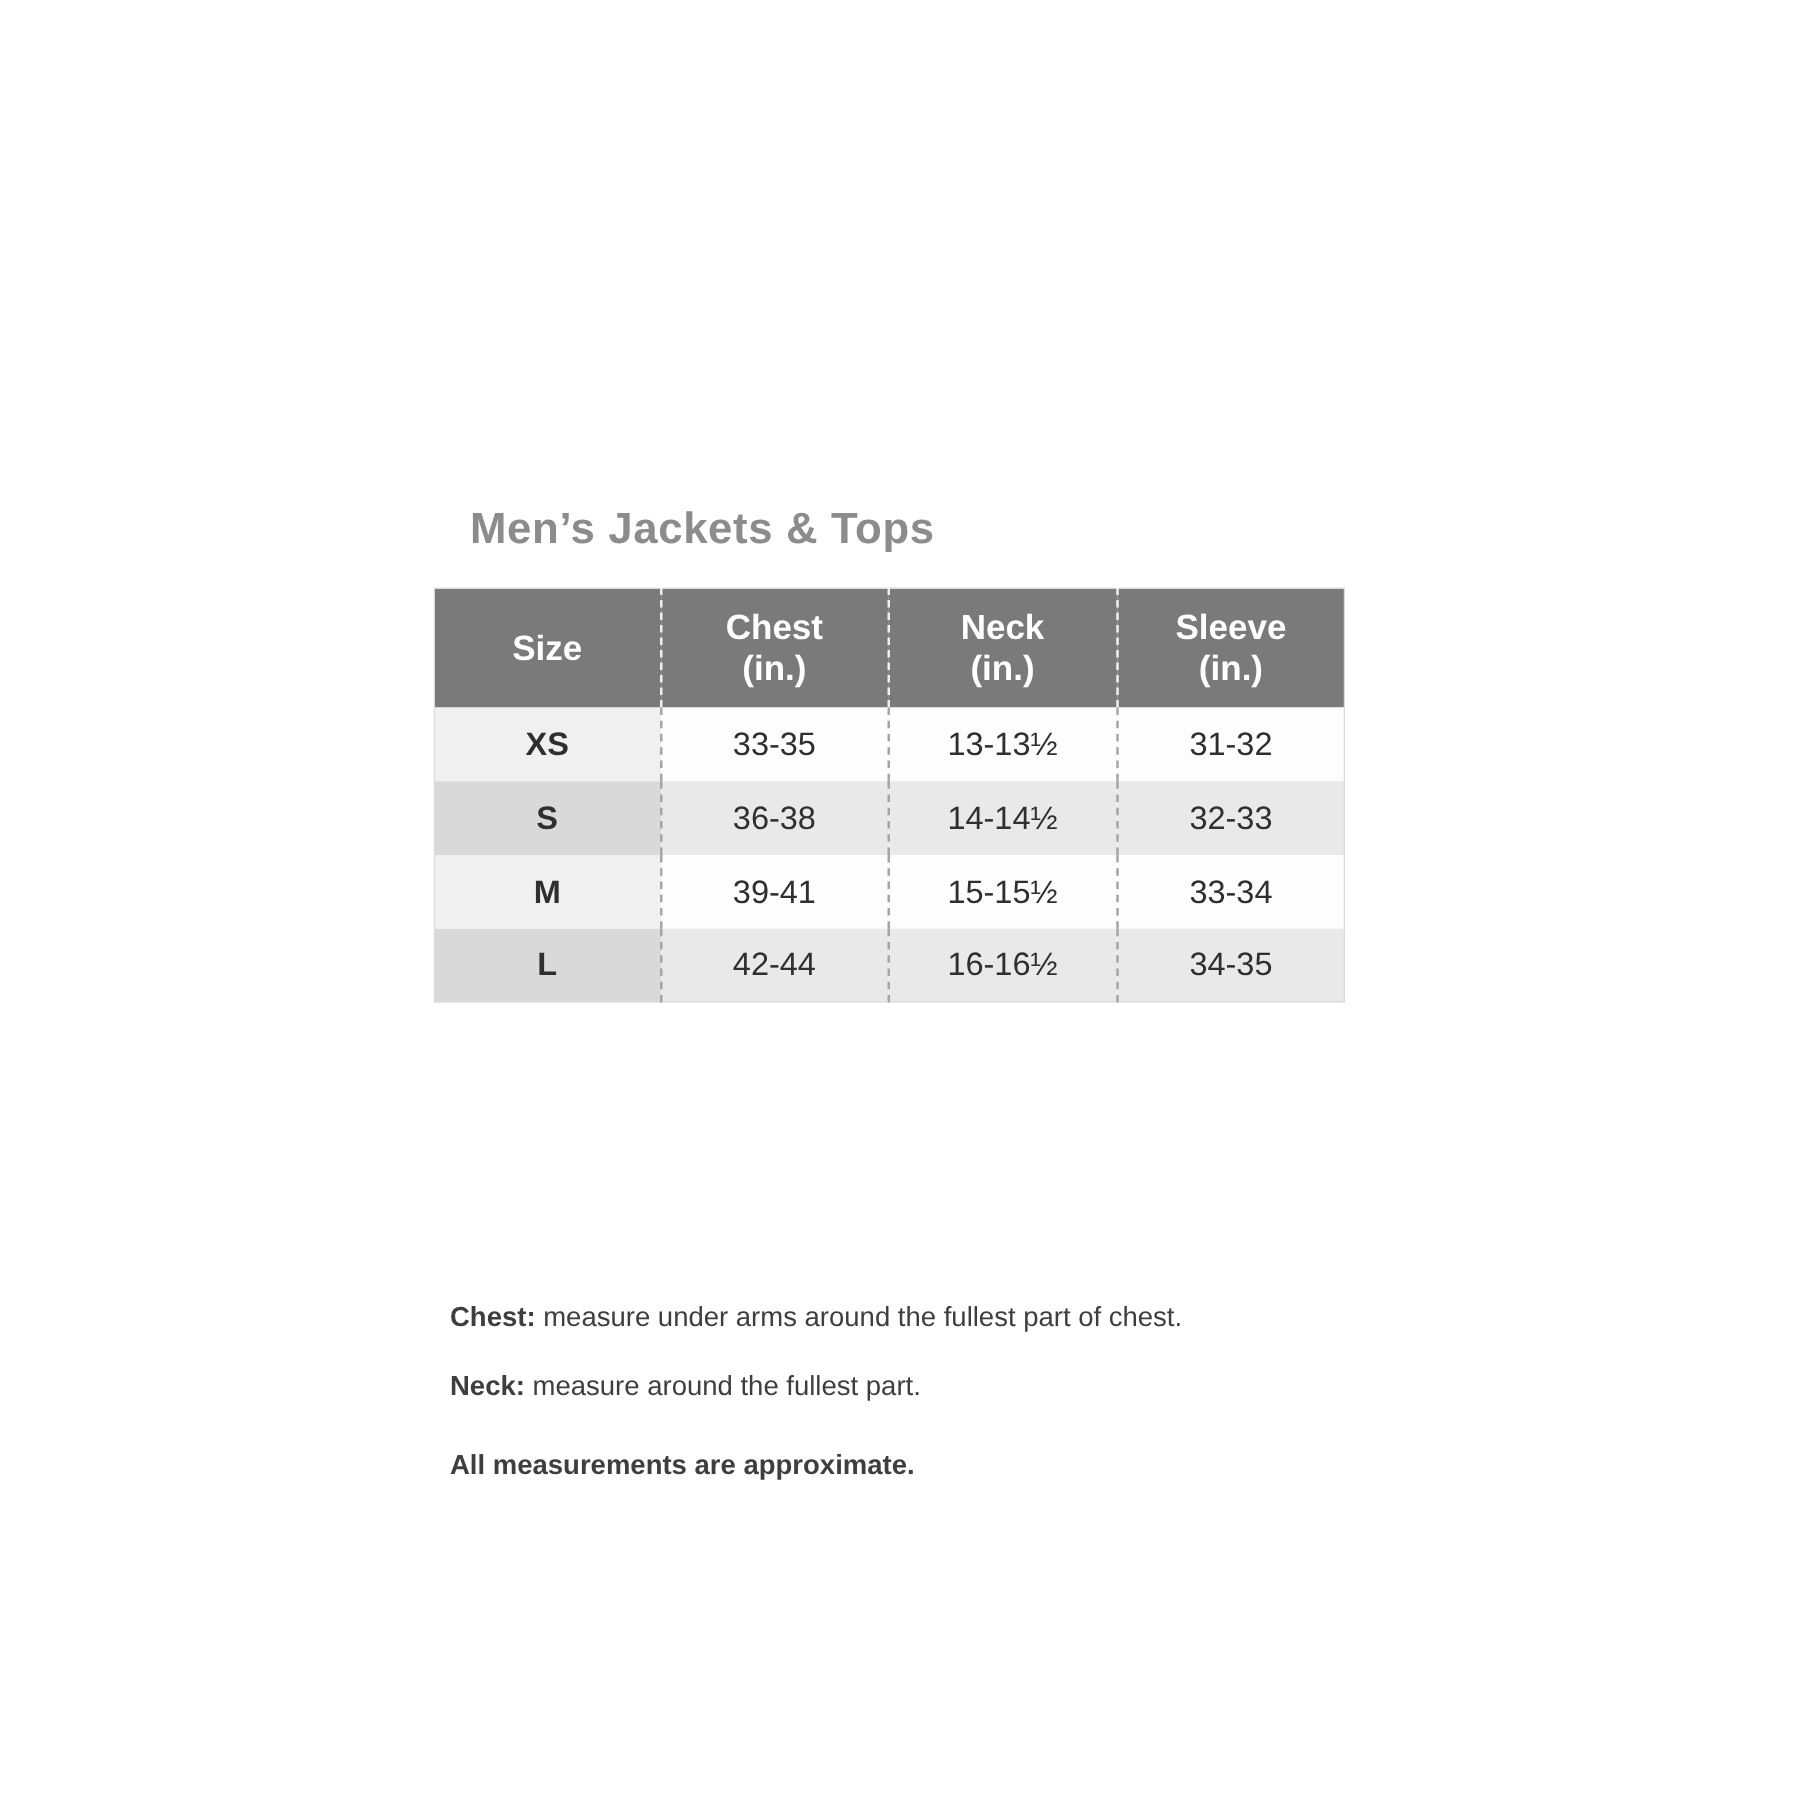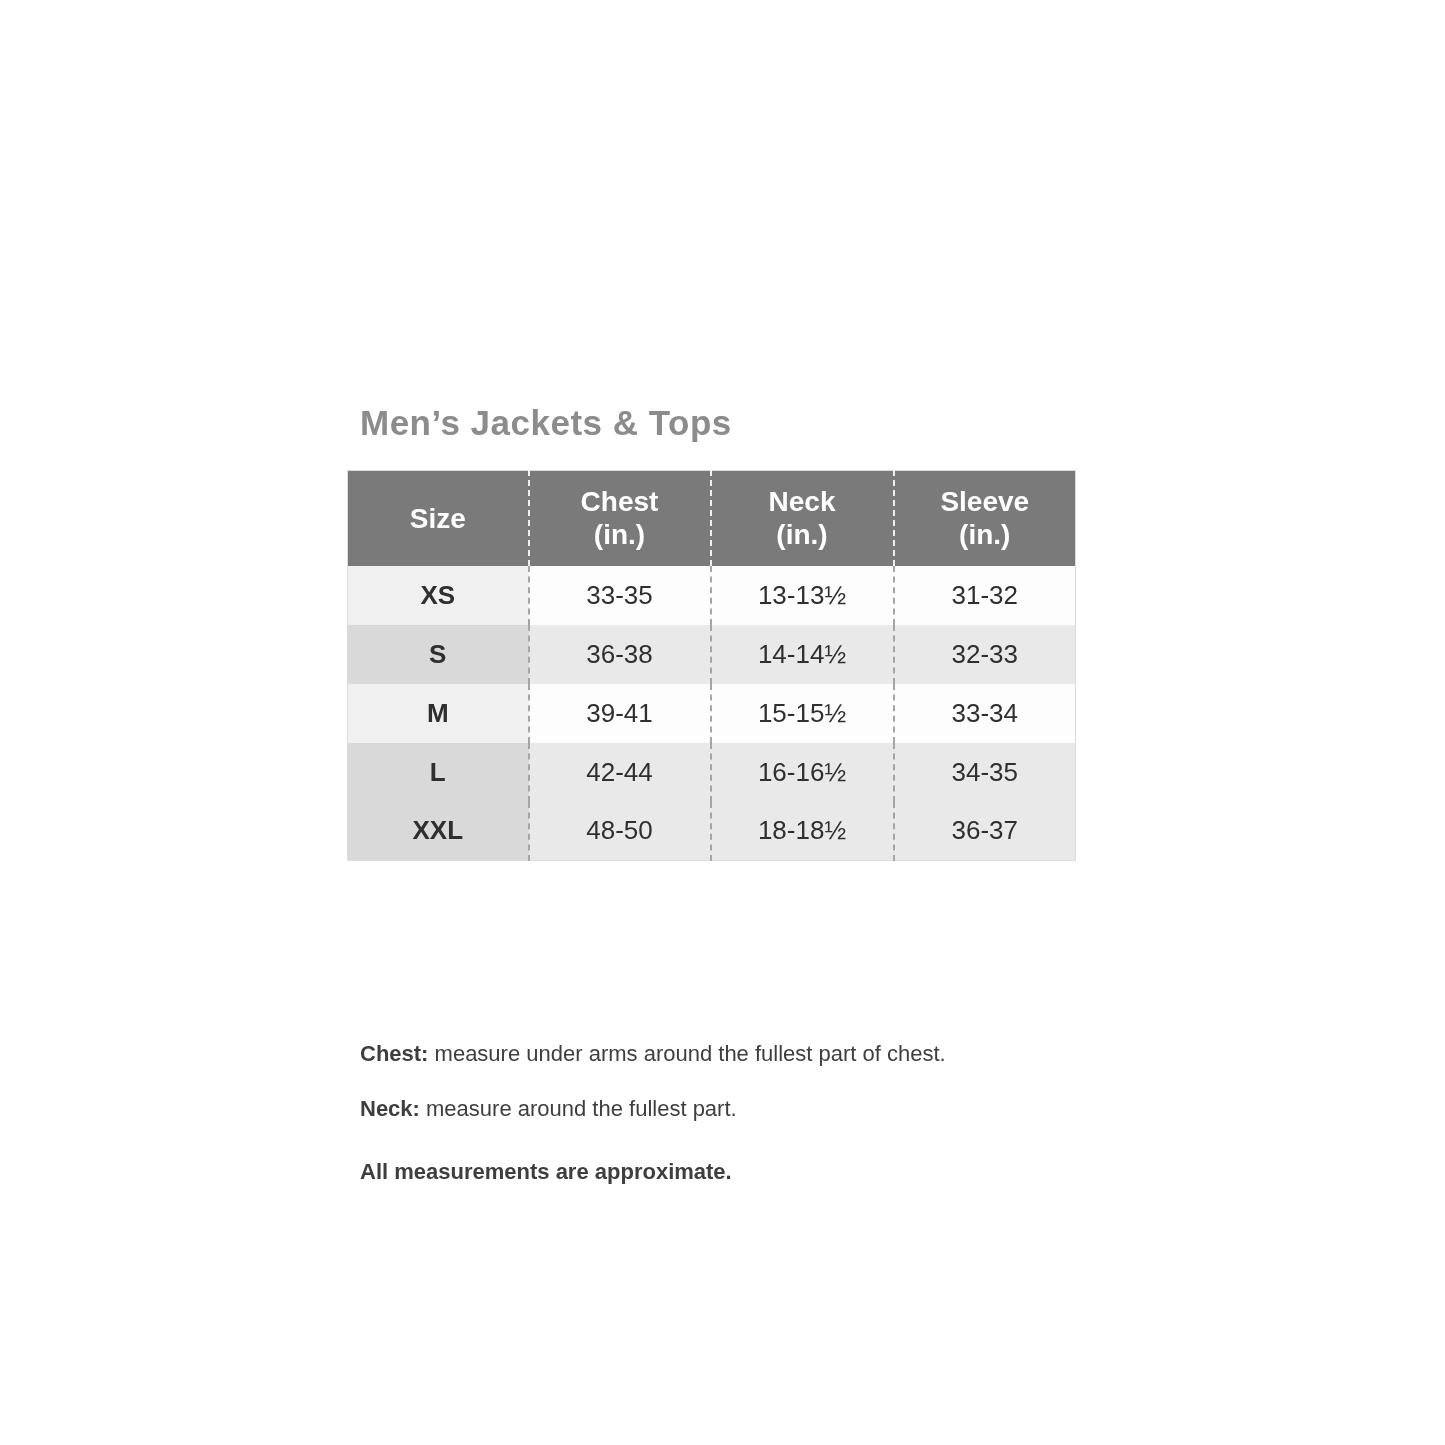--- a/index.html
+++ b/index.html
@@ -5,21 +5,21 @@
   * { margin: 0; padding: 0; box-sizing: border-box; }
   html, body { background: #ffffff; }
   body {
     width: 1445px; height: 1445px;
     position: relative;
     overflow: hidden;
     font-family: "Liberation Sans", sans-serif;
   }
   .page-title {
     position: absolute;
-    left: 360px; top: 403px;
+    left: 376px; top: 403px;
     font-size: 35px;
     font-weight: bold;
     color: var(--title-text, #8c8c8c);
     letter-spacing: 0.5px;
     white-space: nowrap;
   }
   .chart-table {
     position: absolute;
     left: 347px; top: 470px;
     width: 728px;
@@ -115,26 +115,20 @@
         <td class="data-cell sep">39-41</td>
         <td class="data-cell sep">15-15½</td>
         <td class="data-cell sep">33-34</td>
       </tr>
       <tr class="row even">
         <td class="size-cell">L</td>
         <td class="data-cell sep">42-44</td>
         <td class="data-cell sep">16-16½</td>
         <td class="data-cell sep">34-35</td>
       </tr>
-      <tr class="row even">
-        <td class="size-cell">XXL</td>
-        <td class="data-cell sep">48-50</td>
-        <td class="data-cell sep">18-18½</td>
-        <td class="data-cell sep">36-37</td>
-      </tr>
     </tbody>
 </table>
 
 <div class="notes">
   <p class="note-chest"><strong>Chest:</strong><span> measure under arms around the fullest part of chest.</span></p>
   <p class="note-neck"><strong>Neck:</strong><span> measure around the fullest part.</span></p>
   <p class="footnote">All measurements are approximate.</p>
 </div>
 
 </body></html>

